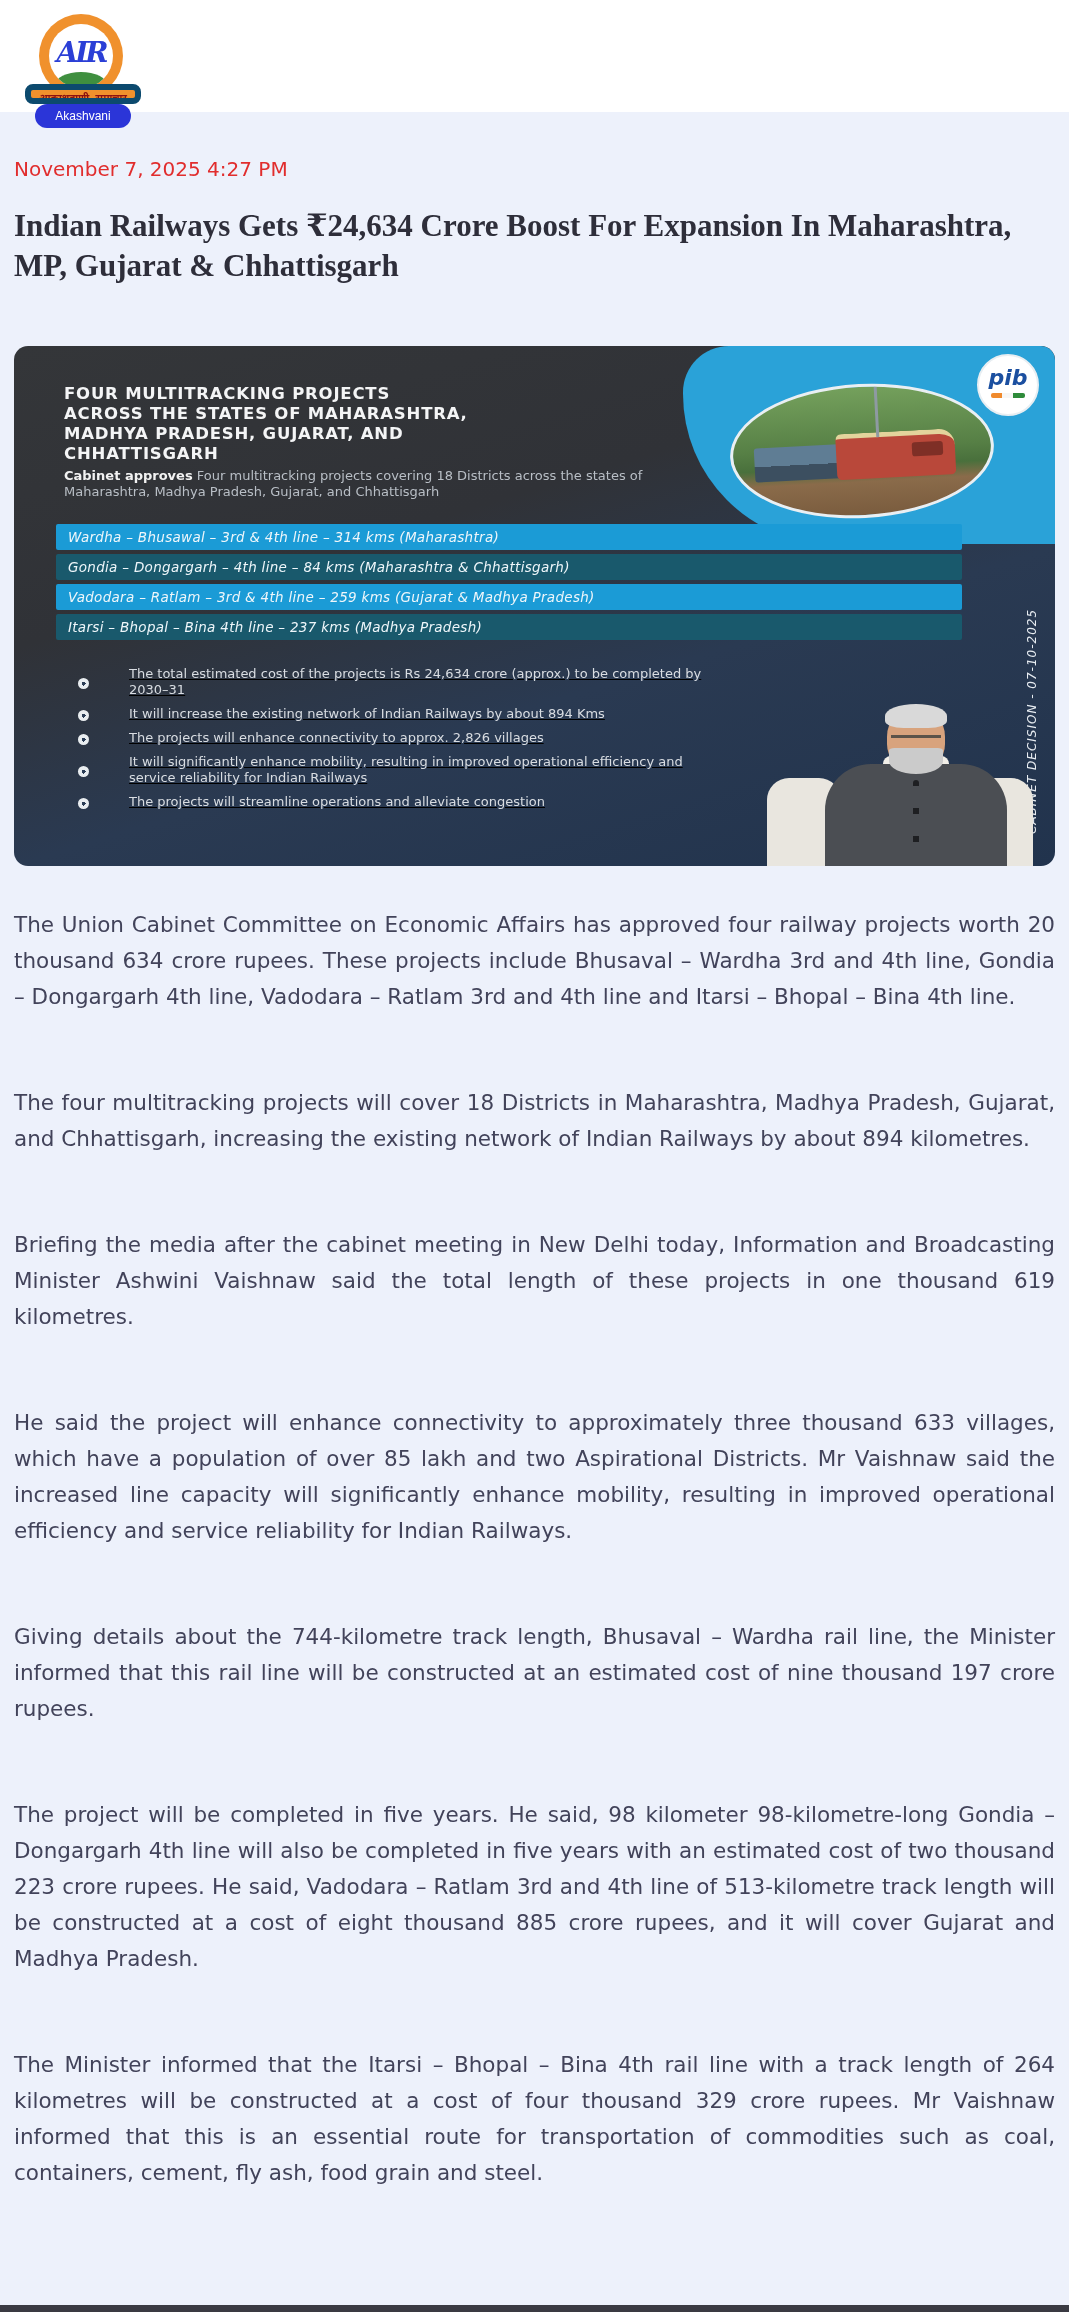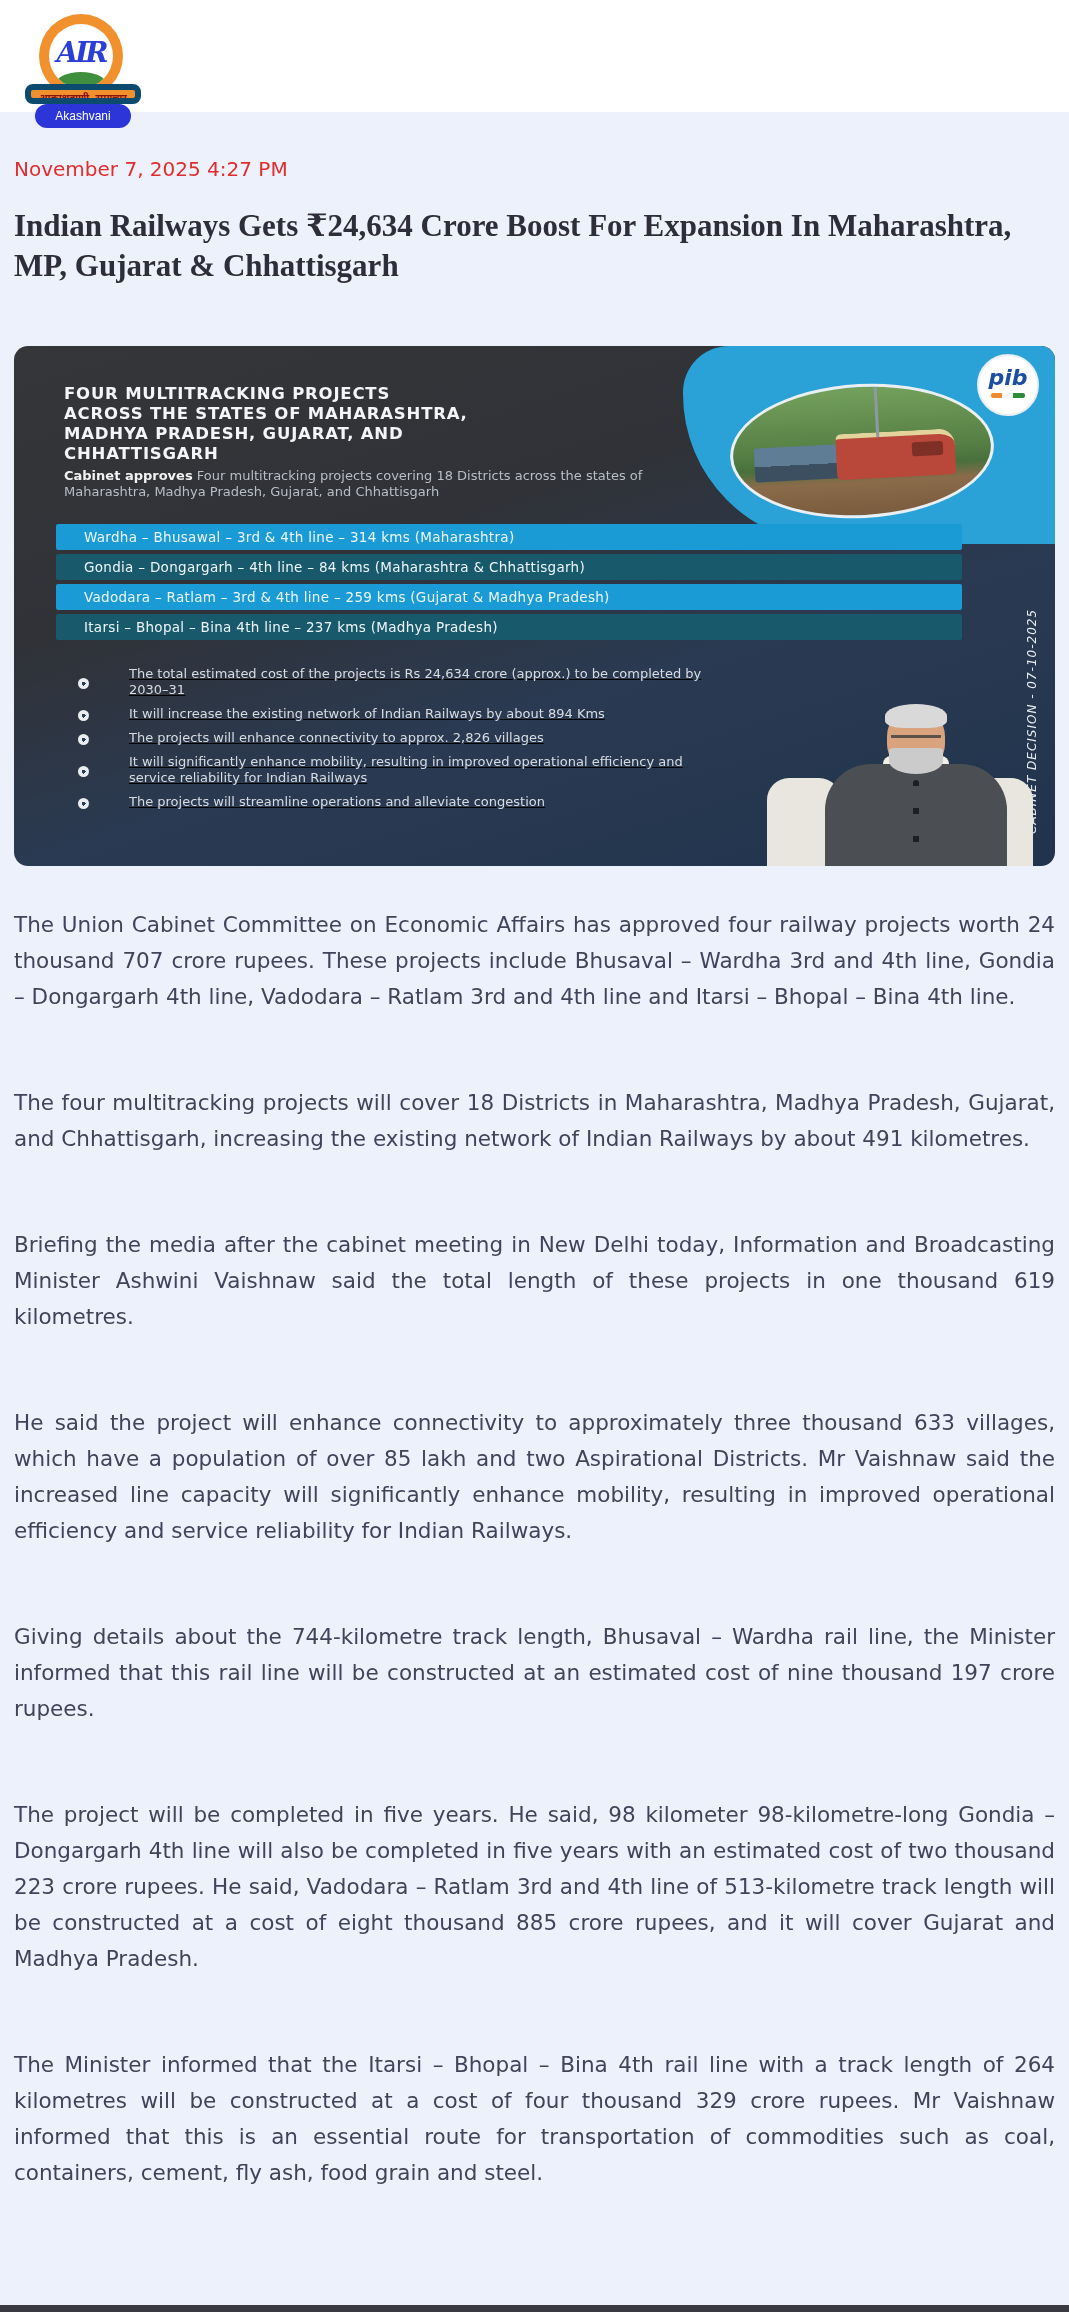--- a/index.html
+++ b/index.html
@@ -96,23 +96,23 @@
     position:absolute; left:56%; top:0; width:3px; height:40%; background:#8e9aa2;
   }
   .ig-heading {
     position:absolute; left:50px; top:38px; width:620px;
     color:#f4f5f6; font-size:16.5px; line-height:20px; font-weight:800; letter-spacing:0.8px;
   }
   .ig-sub { position:absolute; left:50px; top:122px; width:610px; color:#b9bfc6; font-size:13px; line-height:16px; }
   .ig-sub strong { color:#f2f2f2; font-weight:bold; }
   .bars { position:absolute; left:42px; top:178px; width:906px; }
   .bar {
-    height:26px; margin-bottom:4px; padding-left:28px;
+    height:26px; margin-bottom:4px; padding-left:12px;
     color:#eef6fa; font-size:13.5px; line-height:26px; letter-spacing:0.3px;
-    border-radius:2px; white-space:nowrap; overflow:hidden;
+    border-radius:2px; white-space:nowrap; overflow:hidden;font-style:italic;
   }
   .bar.bright { background:#1b9bd6; }
   .bar.dark   { background:#19596c; }
   .bullets { position:absolute; left:56px; top:320px; width:650px; list-style:none; }
   .bullets li { display:flex; align-items:center; margin-bottom:8px;text-decoration:underline; }
   .b-ico {
     flex:0 0 11px; width:11px; height:11px; margin:3px 40px 0 8px; border-radius:50%;
     background:radial-gradient(circle at 50% 50%, #2a3c55 0 2px, #e9edf0 2px 5.5px);
   }
   .b-txt { color:#d9dde2; font-size:13px; line-height:16px; }
@@ -232,22 +232,22 @@
         <i class="collar"></i>
         <i class="vest"></i>
         <i class="head"></i>
         <i class="hair"></i>
         <i class="beard"></i>
         <i class="specs"></i>
         <i class="btns"></i>
       </div>
     </figure>
 
-    <p class="para">The Union Cabinet Committee on Economic Affairs has approved four railway projects worth 24 thousand 707 crore rupees. These projects include Bhusaval – Wardha 3rd and 4th line, Gondia – Dongargarh 4th line, Vadodara – Ratlam 3rd and 4th line and Itarsi – Bhopal – Bina 4th line.</p>
-    <p class="para">The four multitracking projects will cover 18 Districts in Maharashtra, Madhya Pradesh, Gujarat, and Chhattisgarh, increasing the existing network of Indian Railways by about 491 kilometres.</p>
+    <p class="para">The Union Cabinet Committee on Economic Affairs has approved four railway projects worth 20 thousand 634 crore rupees. These projects include Bhusaval – Wardha 3rd and 4th line, Gondia – Dongargarh 4th line, Vadodara – Ratlam 3rd and 4th line and Itarsi – Bhopal – Bina 4th line.</p>
+    <p class="para">The four multitracking projects will cover 18 Districts in Maharashtra, Madhya Pradesh, Gujarat, and Chhattisgarh, increasing the existing network of Indian Railways by about 894 kilometres.</p>
     <p class="para">Briefing the media after the cabinet meeting in New Delhi today, Information and Broadcasting Minister Ashwini Vaishnaw said the total length of these projects in one thousand 619 kilometres.</p>
     <p class="para">He said the project will enhance connectivity to approximately three thousand 633 villages, which have a population of over 85 lakh and two Aspirational Districts. Mr Vaishnaw said the increased line capacity will significantly enhance mobility, resulting in improved operational efficiency and service reliability for Indian Railways.</p>
     <p class="para">Giving details about the 744-kilometre track length, Bhusaval – Wardha rail line, the Minister informed that this rail line will be constructed at an estimated cost of nine thousand 197 crore rupees.</p>
     <p class="para">The project will be completed in five years. He said, 98 kilometer 98-kilometre-long Gondia – Dongargarh 4th line will also be completed in five years with an estimated cost of two thousand 223 crore rupees. He said, Vadodara – Ratlam 3rd and 4th line of 513-kilometre track length will be constructed at a cost of eight thousand 885 crore rupees, and it will cover Gujarat and Madhya Pradesh.</p>
     <p class="para">The Minister informed that the Itarsi – Bhopal – Bina 4th rail line with a track length of 264 kilometres will be constructed at a cost of four thousand 329 crore rupees. Mr Vaishnaw informed that this is an essential route for transportation of commodities such as coal, containers, cement, fly ash, food grain and steel.</p>
 
   </main>
 
   <div class="footer-strip"></div>
 </div>

